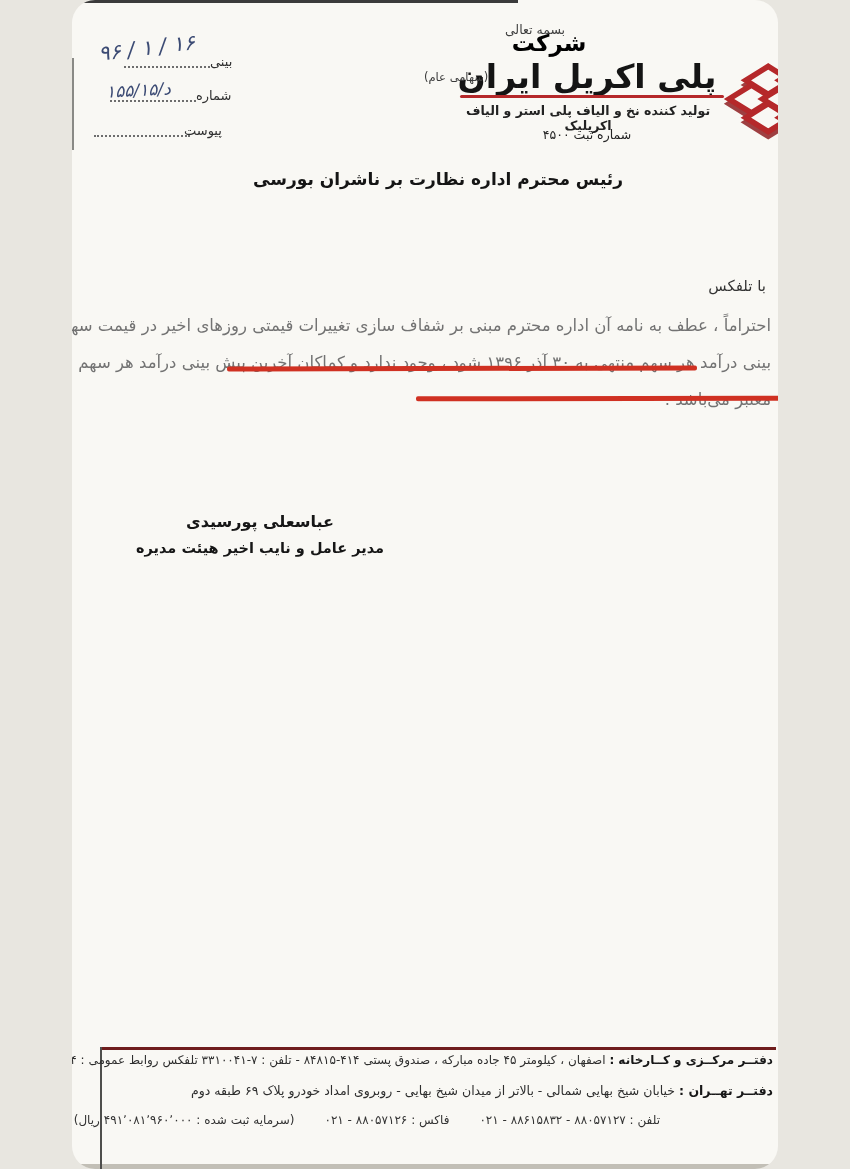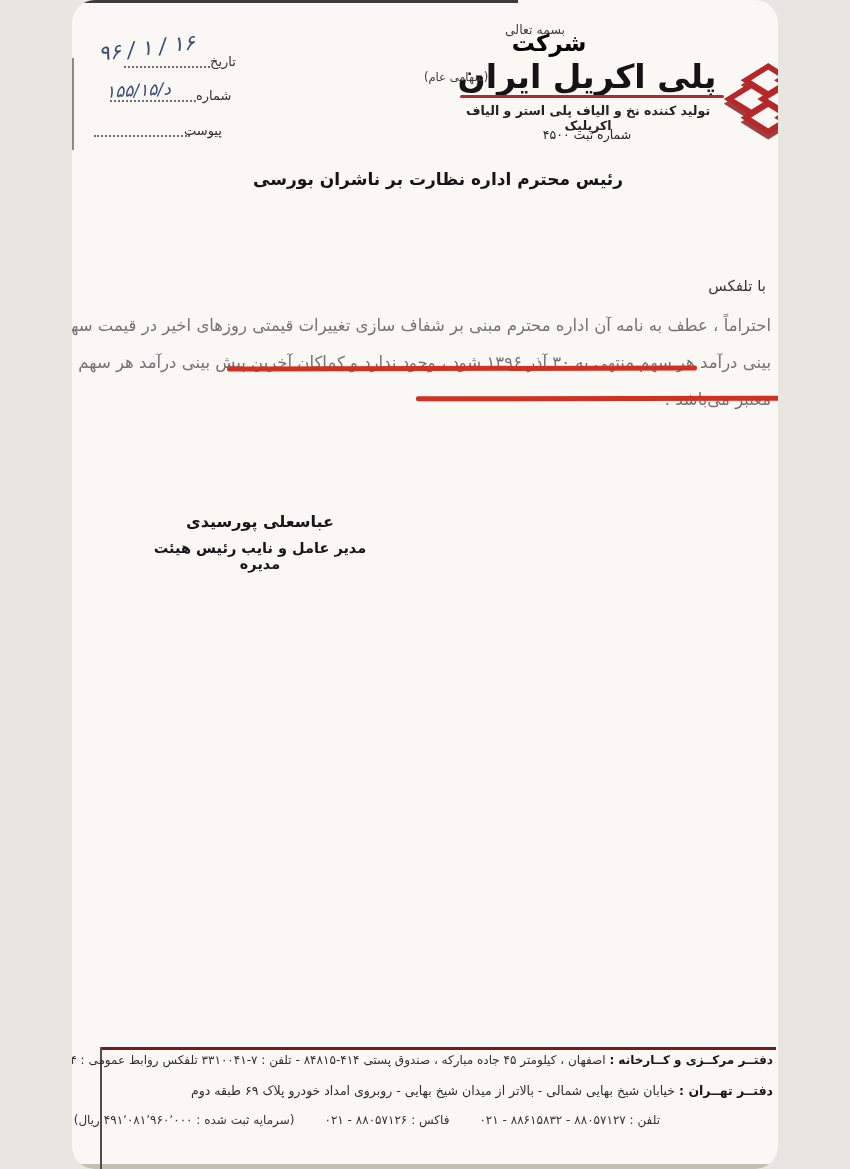--- a/index.html
+++ b/index.html
@@ -99,21 +99,21 @@
       <path d="M46 9 L70 24 L46 39 L22 24 Z"></path>
         <path d="M82 9 L106 24 L82 39 L58 24 Z"></path>
       <path d="M28 29 L52 44 L28 59 L4 44 Z"></path>
         <path d="M64 29 L88 44 L64 59 L40 44 Z"></path>
       <path d="M100 29 L124 44 L100 59 L76 44 Z"></path>
       <path d="M46 49 L70 64 L46 79 L22 64 Z"></path>
         <path d="M82 49 L106 64 L82 79 L58 64 Z"></path>
     </g>
   </svg>
 
-  <div class="ref-label" style="top:54px;left:138px;">تاریخ</div>
+  <div class="ref-label" style="top:54px;left:138px;">بینی</div>
   <div class="ref-dots" style="top:54px;left:52px;width:86px;"></div>
   <div class="hand date" dir="ltr">۹۶ / ۱ / ۱۶</div>
 
   <div class="ref-label" style="top:88px;left:124px;">شماره</div>
   <div class="ref-dots" style="top:88px;left:38px;width:86px;"></div>
   <div class="hand number" dir="ltr">د/۱۵۵/۱۵</div>
 
   <div class="ref-label" style="top:123px;left:112px;text-align:right;">پیوست</div>
   <div class="ref-dots" style="top:123px;left:22px;width:96px;"></div>
 
@@ -125,21 +125,21 @@
   <div class="body-block">
     <div class="body-line">احتراماً ، عطف به نامه آن اداره محترم مبنی بر شفاف سازی تغییرات قیمتی روزهای اخیر در قیمت سهام</div>
     <div class="body-line">بینی درآمد هر سهم منتهی به ۳۰ آذر ۱۳۹۶ شود ، وجود ندارد و کماکان آخرین پیش بینی درآمد هر سهم</div>
     <div class="body-line last">معتبر می‌باشد .</div>
   </div>
   <div class="redbar b1"></div>
   <div class="redbar b2"></div>
 
   <div class="signature">
     <div class="s1">عباسعلی پورسیدی</div>
-    <div class="s2">مدیر عامل و نایب رئیس هیئت مدیره</div>
+    <div class="s2">مدیر عامل و نایب اخیر هیئت مدیره</div>
   </div>
 
   <div class="footer-rule"></div>
   <div class="footer-vline"></div>
   <div class="f1">
     <span class="flabel">دفتــر مرکــزی و کــارخانه :</span>
     <span>اصفهان ، کیلومتر ۴۵ جاده مبارکه ، صندوق پستی ۴۱۴-۸۴۸۱۵ - تلفن : ۷-۳۳۱۰۰۴۱ تلفکس روابط عمومی : ۳۳۲۴۸۰۴</span>
   </div>
   <div class="f2">
     <span class="flabel">دفتــر تهــران :</span>

